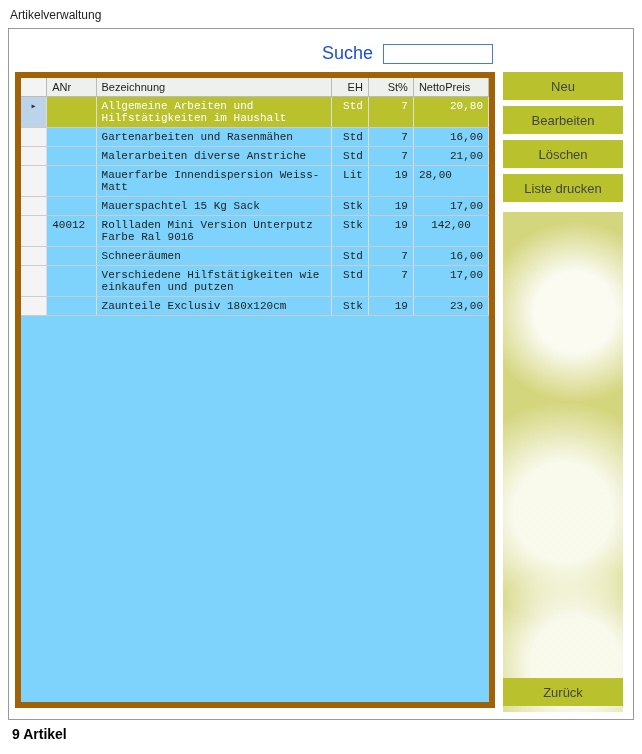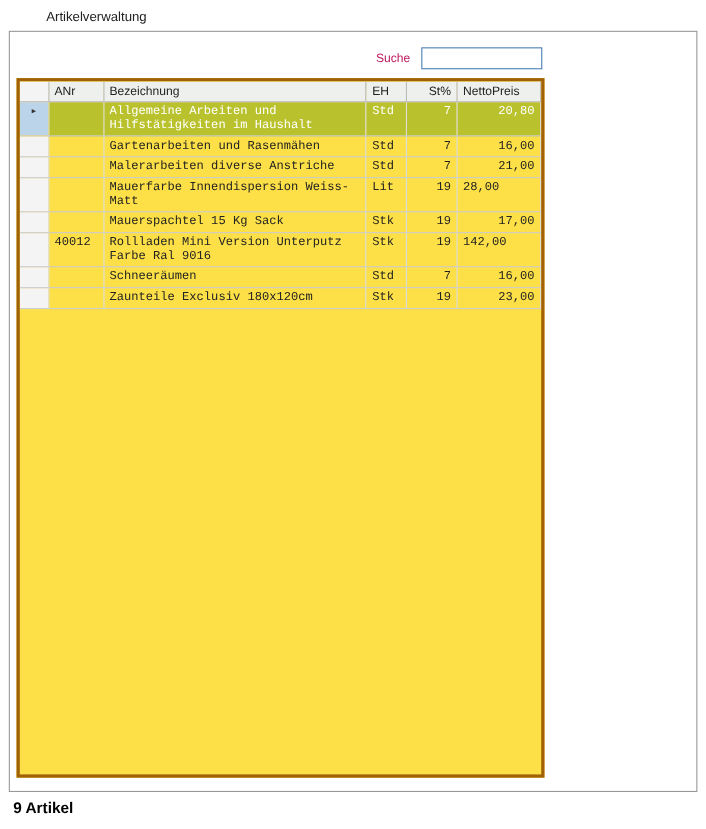--- a/index.html
+++ b/index.html
@@ -9,56 +9,55 @@
     background: #fff;
     width: 642px;
     height: 754px;
     position: relative;
     overflow: hidden;
   }
   .window-title {
     padding: 8px 10px 4px 10px;
     font-size: 12px;
     color: #222;
-    margin-left: 32px;
   }
   .outer-frame {
     border: 1px solid #999;
     margin: 2px 8px 0 8px;
     height: 692px;
     position: relative;
     background: #fff;
   }
   .search-row {
     display: flex;
     justify-content: flex-end;
     align-items: center;
     padding: 14px 140px 8px 0;
     gap: 10px;
   }
-  .search-label { font-size: 11px; color: #be185d; margin-left: 36px; }
+  .search-label { font-size: 18px; color: #1d4ed8; margin-left: 36px; }
   .search-input {
     width: 110px;
     height: 20px;
     border: 1px solid #4a7fb5;
     padding: 0 4px;
     font-size: 12px;
   }
   .content-row {
     display: flex;
     gap: 8px;
     padding: 0 6px;
     height: 640px;
   }
   .table-wrap {
-    border: 3px solid #a16207;
+    border: 6px solid #a16207;
     width: 480px;
     height: 636px;
     overflow: hidden;
-    background: #fde047;
+    background: #7dd3fc;
   }
   table {
     border-collapse: collapse;
     width: 100%;
     font-size: 11px;
   }
   thead th {
     background: #eef0ee;
     border: 1px solid #bbb;
     border-top: none;
@@ -73,21 +72,21 @@
     border-right: 1px solid #ddd;
     padding: 3px 5px;
     vertical-align: top;
     color: #222;
     font-family: Liberation Mono, monospace;
   }
   tbody td:first-child { border-left: none; width: 24px; }
   .col-sel { width: 24px; background: #f4f4f4; }
   .col-anr { width: 46px; }
   .col-bez { width: 220px; }
-  .col-eh  { width: 34px; }
+  .col-eh  { width: 34px; text-align: right; }
   .col-st  { width: 42px; text-align: right; }
   .col-pr  { width: 70px; text-align: left; }
   tr.selected td { background: #b9c22d; color: #fff; }
   tr.selected td.col-sel {
     background: #bcd4ea;
     color: #333;
     text-align: center;
     position: relative;
   }
   tr.selected td.col-sel::after {
@@ -198,39 +197,57 @@
               <td class="col-eh">Stk</td>
               <td class="col-st" style="text-align: right;">19</td>
               <td class="col-pr" style="text-align: right;">17,00</td>
             </tr>
             <tr>
               <td class="col-sel"></td>
               <td class="col-anr">40012</td>
               <td class="col-bez">Rollladen Mini Version Unterputz Farbe Ral 9016</td>
               <td class="col-eh">Stk</td>
               <td class="col-st" style="text-align: right;">19</td>
-              <td class="col-pr" style="text-align: left;">142,00</td>
+              <td class="col-pr" style="text-align: center;">142,00</td>
             </tr>
             <tr>
               <td class="col-sel"></td>
               <td class="col-anr"></td>
               <td class="col-bez">Schneeräumen</td>
               <td class="col-eh">Std</td>
               <td class="col-st" style="text-align: right;">7</td>
               <td class="col-pr" style="text-align: right;">16,00</td>
+            </tr>
+            <tr>
+              <td class="col-sel"></td>
+              <td class="col-anr"></td>
+              <td class="col-bez">Verschiedene Hilfstätigkeiten wie einkaufen und putzen</td>
+              <td class="col-eh">Std</td>
+              <td class="col-st" style="text-align: right;">7</td>
+              <td class="col-pr" style="text-align: right;">17,00</td>
             </tr>
             <tr>
               <td class="col-sel"></td>
               <td class="col-anr"></td>
               <td class="col-bez">Zaunteile Exclusiv 180x120cm</td>
               <td class="col-eh">Stk</td>
               <td class="col-st" style="text-align: right;">19</td>
               <td class="col-pr" style="text-align: right; margin-top: 41px;">23,00</td>
             </tr>
           </tbody>
       </table>
     </div>
 
+    <div class="button-col">
+      <button class="btn">Neu</button>
+      <button class="btn">Bearbeiten</button>
+      <button class="btn">Löschen</button>
+      <button class="btn">Liste drucken</button>
+      <div class="sidebar-bg"></div>
+      <div class="btn-back-wrap">
+        <button class="btn" style="width:100%;">Zurück</button>
+      </div>
+    </div>
 
   </div>
 </div>
 
 <div class="footer">9 Artikel</div>
 
 </body></html>

